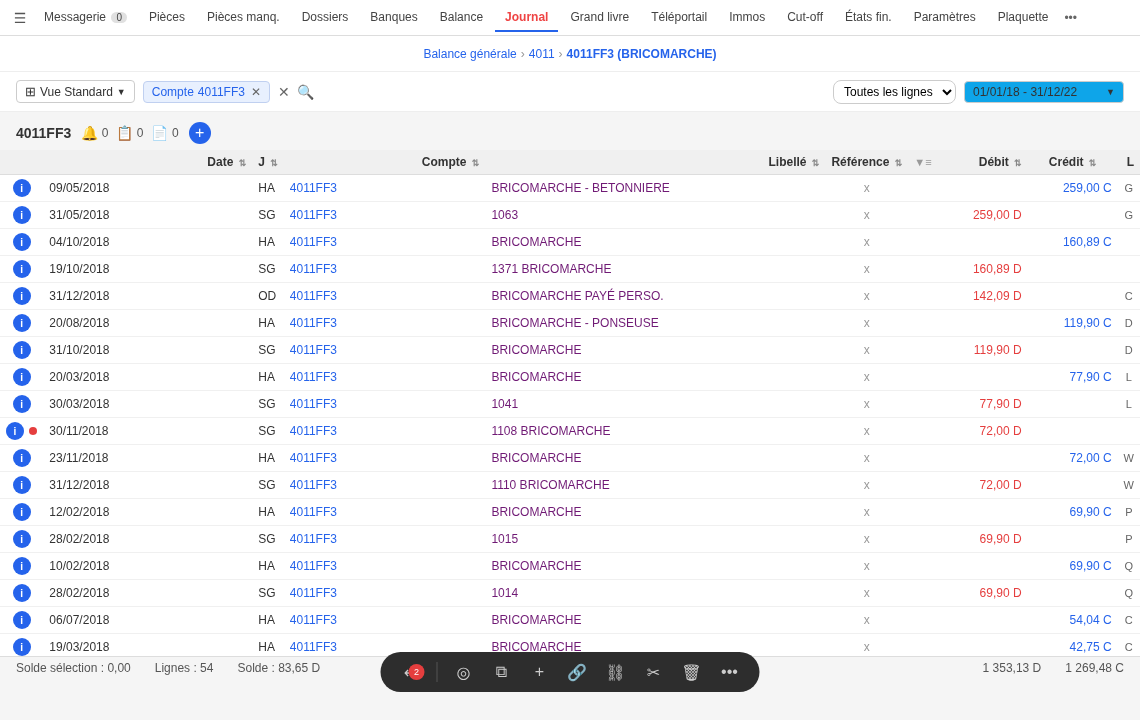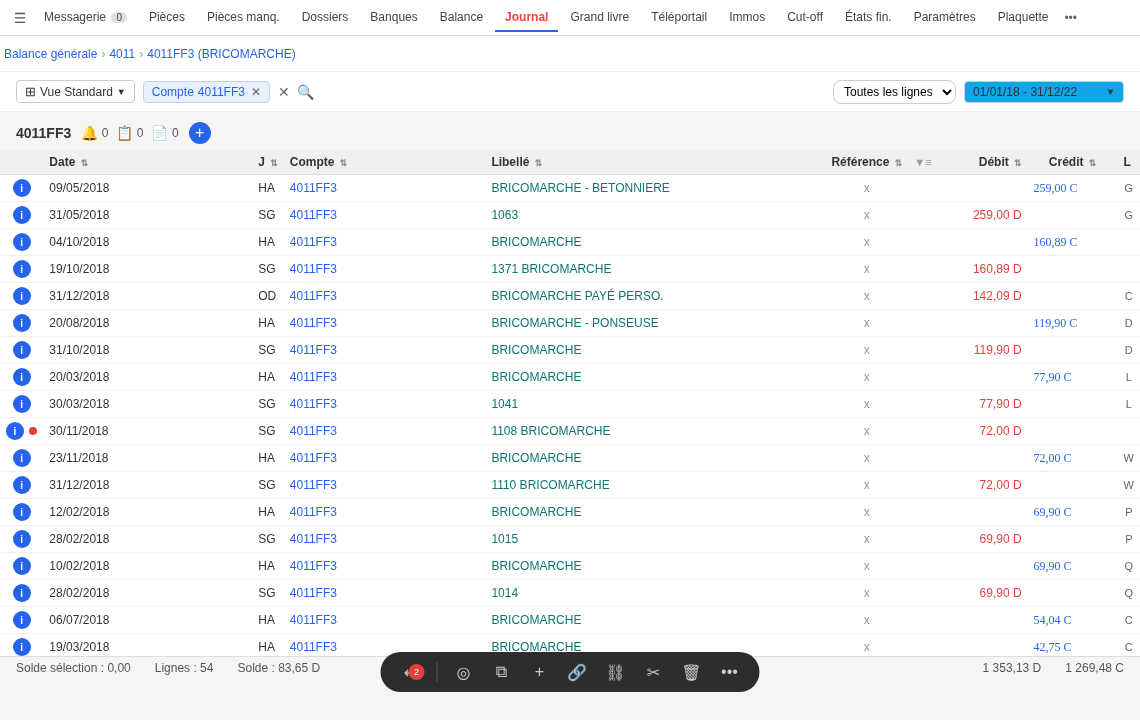--- a/index.html
+++ b/index.html
@@ -39,33 +39,33 @@
       padding: 0 5px;
       font-size: 10px;
       margin-left: 2px;
     }
     .nav-more { margin-left: 4px; color: #666; cursor: pointer; }
 
     
     .breadcrumb-bar {
       display: flex;
       align-items: center;
-      justify-content: flex-start;
+      justify-content: center;
       background: #fff;
       padding: 6px 4px;
       border-bottom: 1px solid #eee;
       height: 36px;
     }
     .breadcrumb {
       display: flex; align-items: center; gap: 4px;
       font-size: 12px; color: #666;
     }
     .breadcrumb a { color: #2563eb; cursor: pointer; text-decoration: none; }
     .breadcrumb-sep { color: #999; }
-    .breadcrumb-current { color: #2563eb; font-weight: 400; }
+    .breadcrumb-current { color: #2563eb; font-weight: 700; }
     .nav-arrows { display: flex; gap: 4px; }
     .nav-arrow-btn {
       width: 26px; height: 26px; border: 1px solid #ccc;
       background: #fff; cursor: pointer; border-radius: 3px;
       display: flex; align-items: center; justify-content: center;
       font-size: 14px; color: #555;
     }
     .comptes-label { font-size: 12px; color: #555; margin-right: 8px; }
 
     
@@ -129,44 +129,44 @@
     }
     table {
       width: 100%;
       border-collapse: collapse;
       font-size: 12px;
     }
     thead th {
       background: #f0f0f0;
       border-bottom: 1px solid #ddd;
       padding: 5px 6px;
-      text-align: left;
+      text-align: right;
       font-weight: 600;
       color: #333;
       white-space: nowrap;
       position: sticky; top: 0; z-index: 2;
     }
     thead th.right { text-align: right; }
     tbody tr { border-bottom: 1px solid #f0f0f0; }
     tbody td { padding: 4px 6px; vertical-align: middle; white-space: nowrap; }
     .row-icon { width: 20px; text-align: center; }
     .info-icon {
       width: 18px; height: 18px; background: #2563eb; border-radius: 50%;
       display: inline-flex; align-items: center; justify-content: center;
       color: #fff; font-weight: 700; font-size: 10px; cursor: pointer;
     }
     .red-dot {
       width: 8px; height: 8px; background: #e53e3e; border-radius: 50%;
       display: inline-block; margin-left: 2px; vertical-align: middle;
     }
     .compte-link { color: #2563eb; cursor: pointer; }
-    .libelle-text { color: #0f766e; }
+    .libelle-text { color: #701a75; }
     .ref-x { color: #999; text-align: center; }
     .debit-val { text-align: right; color: #e53e3e; }
-    .credit-val { color: #2563eb; font-family: Liberation Serif, serif; }
+    .credit-val { text-align: right; color: #2563eb; }
     .l-col { text-align: center; color: #666; font-size: 11px; }
     .filter-icon { color: #999; font-size: 11px; cursor: pointer; }
     .sort-arrow { font-size: 9px; color: #888; margin-left: 2px; }
 
     
     .status-bar {
       display: flex; align-items: center; gap: 24px;
       background: #f5f5f5; border-top: 1px solid #ddd;
       padding: 4px 16px; font-size: 12px; color: #555;
       height: 22px;

